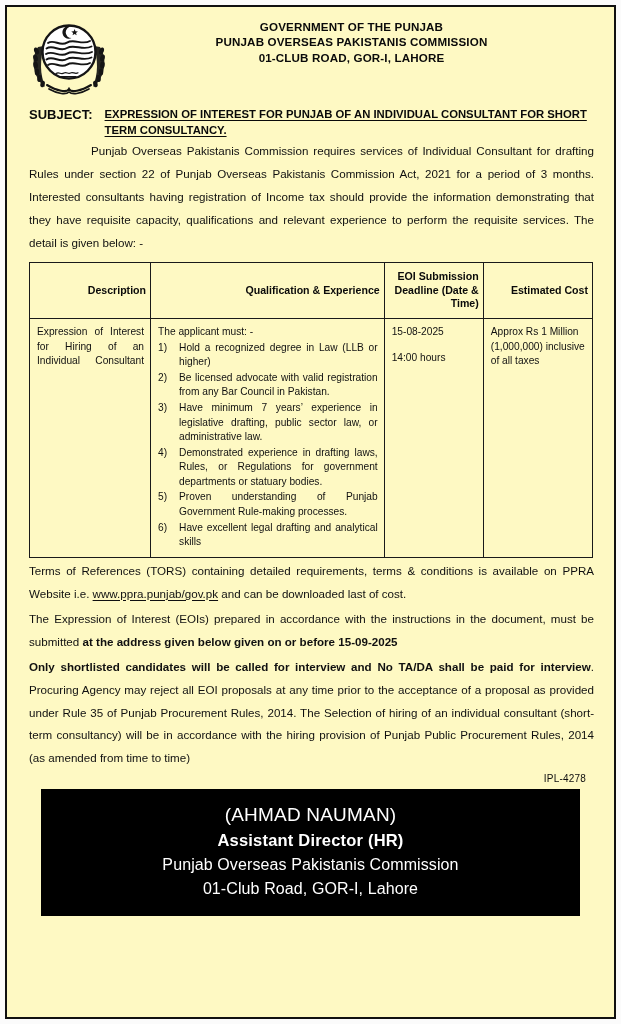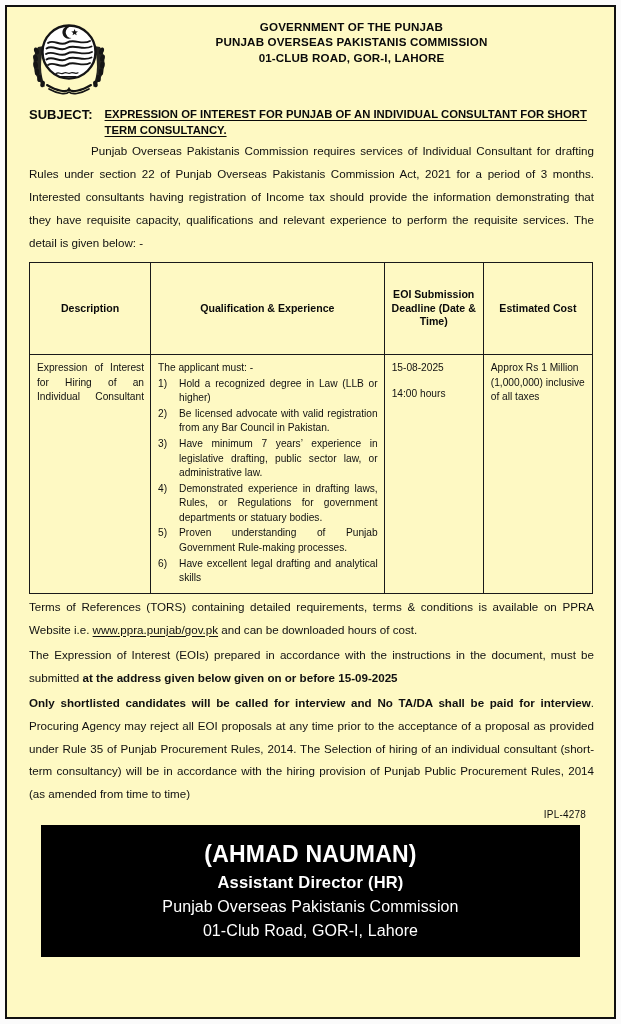--- a/index.html
+++ b/index.html
@@ -116,23 +116,23 @@
     table-layout:fixed;
   }
   table.eoi th, table.eoi td {
     border:1px solid #1a1a1a;
     vertical-align:top;
   }
   table.eoi th {
     font-size:10.6px;
     font-weight:bold;
     color:#0a0a0a;
-    text-align:center;
+    text-align:right;
     vertical-align:middle;
-    padding:25px 4px;
+    padding:7px 4px;
     line-height:1.3;
     margin-top:18px;
   }
   table.eoi td {
     font-size:10.2px;
     color:#111;
     padding:6px 6px 6px 7px;
     line-height:1.43;
   }
   td.c-desc { text-align:justify; text-align-last:justify; }
@@ -177,22 +177,22 @@
 
   
   .sig-block {
     margin:5px 22px 0 22px;
     background:#000000;
     color:#ffffff;
     text-align:center;
     padding:13px 10px 15px 10px;
   }
   .sig-name {
-    font-size:23px;
-    font-weight:bold;
+    font-size:19px;
+    font-weight:normal;
     line-height:1.42;
     letter-spacing:0.2px;
   }
   .sig-title {
     font-size:16.5px;
     font-weight:bold;
     line-height:1.45;
     letter-spacing:0.2px;
   }
   .sig-org {
@@ -332,21 +332,21 @@
               <div>14:00 hours</div>
             </td>
             <td class="c-cost">Approx Rs 1 Million (1,000,000) inclusive of all taxes</td>
           </tr>
         </tbody>
       </table>
     </div>
 
     <div class="body-area">
 
-      <p class="para"><span>Terms of References (TORS) containing detailed requirements, terms &amp; conditions is available on PPRA Website i.e. </span><span class="ulink">www.ppra.punjab/gov.pk</span><span> and can be downloaded hours of cost.</span></p>
+      <p class="para"><span>Terms of References (TORS) containing detailed requirements, terms &amp; conditions is available on PPRA Website i.e. </span><span class="ulink">www.ppra.punjab/gov.pk</span><span> and can be downloaded last of cost.</span></p>
 
       <p class="para"><span>The Expression of Interest (EOIs) prepared in accordance with the instructions in the document, must be submitted </span><b>at the address given below given on or before 15-09-2025</b></p>
 
 
       <p class="para"><b>Only shortlisted candidates will be called for interview and No TA/DA shall be paid for interview</b><span>. Procuring Agency may reject all EOI proposals at any time prior to the acceptance of a proposal as provided under Rule 35 of Punjab Procurement Rules, 2014. The Selection of hiring of an individual consultant (short-term consultancy) will be in accordance with the hiring provision of Punjab Public Procurement Rules, 2014 (as amended from time to time)</span></p>
     </div>
 
     <div class="refcode">IPL-4278</div>
 
     <div class="sig-block">

